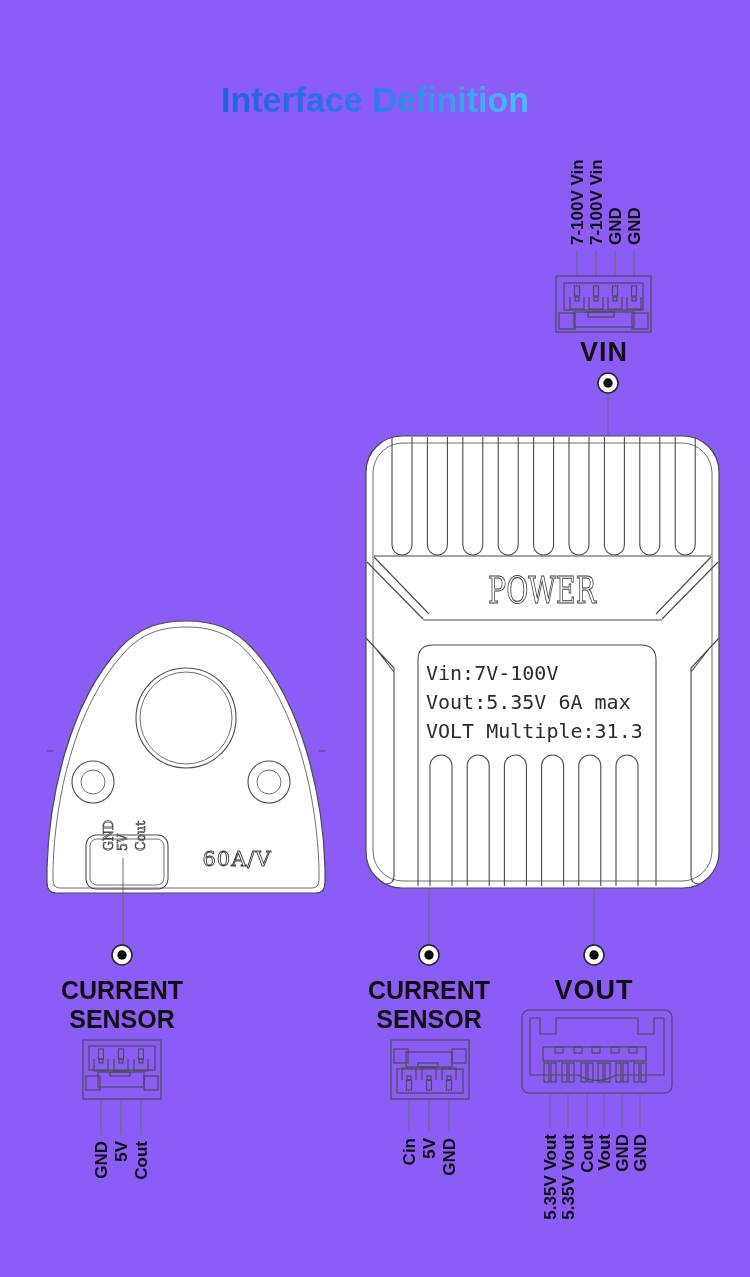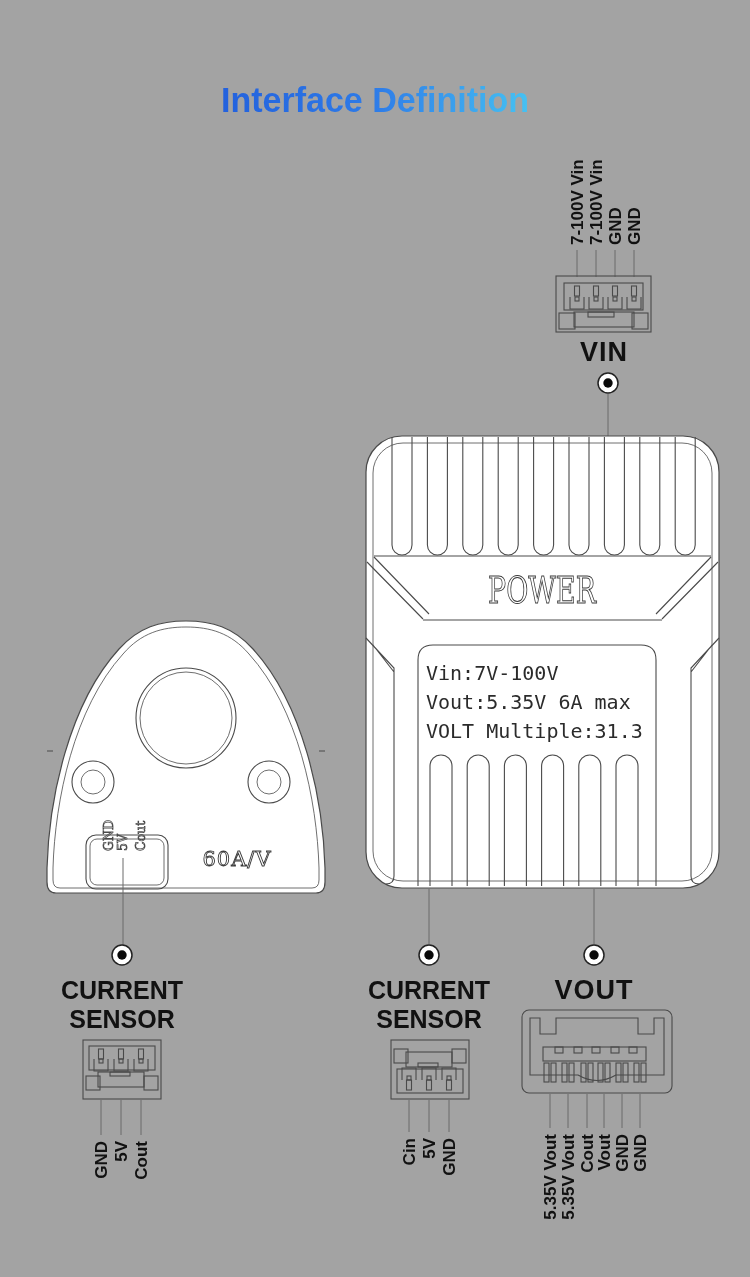--- a/index.html
+++ b/index.html
@@ -1,16 +1,16 @@
 <!DOCTYPE html>
 <html><head>
 <meta charset="utf-8">
 <style>
   html,body{margin:0;padding:0;background:#ffffff;}
-  .canvas{position:relative;width:750px;height:1277px;background:#a3a3a3;overflow:hidden;}
+  .canvas{position:relative;width:750px;height:1277px;background:#8b5cf6;overflow:hidden;}
   svg{display:block;}
   
   .cad{fill:none;stroke:#4a4a4a;stroke-width:1.1;}
   .cadthin{fill:none;stroke:#4a4a4a;stroke-width:0.8;}
   .cadw{fill:#ffffff;stroke:#4a4a4a;stroke-width:1.2;}
   .leader{fill:none;stroke:#6a6a6a;stroke-width:1;}
   
   .title-text{font:700 35px "Liberation Sans",sans-serif;}
   .biglbl{font:700 25px "Liberation Sans",sans-serif;fill:#111111;}
   .pinlbl{font:700 17px "Liberation Sans",sans-serif;fill:#111111;}

